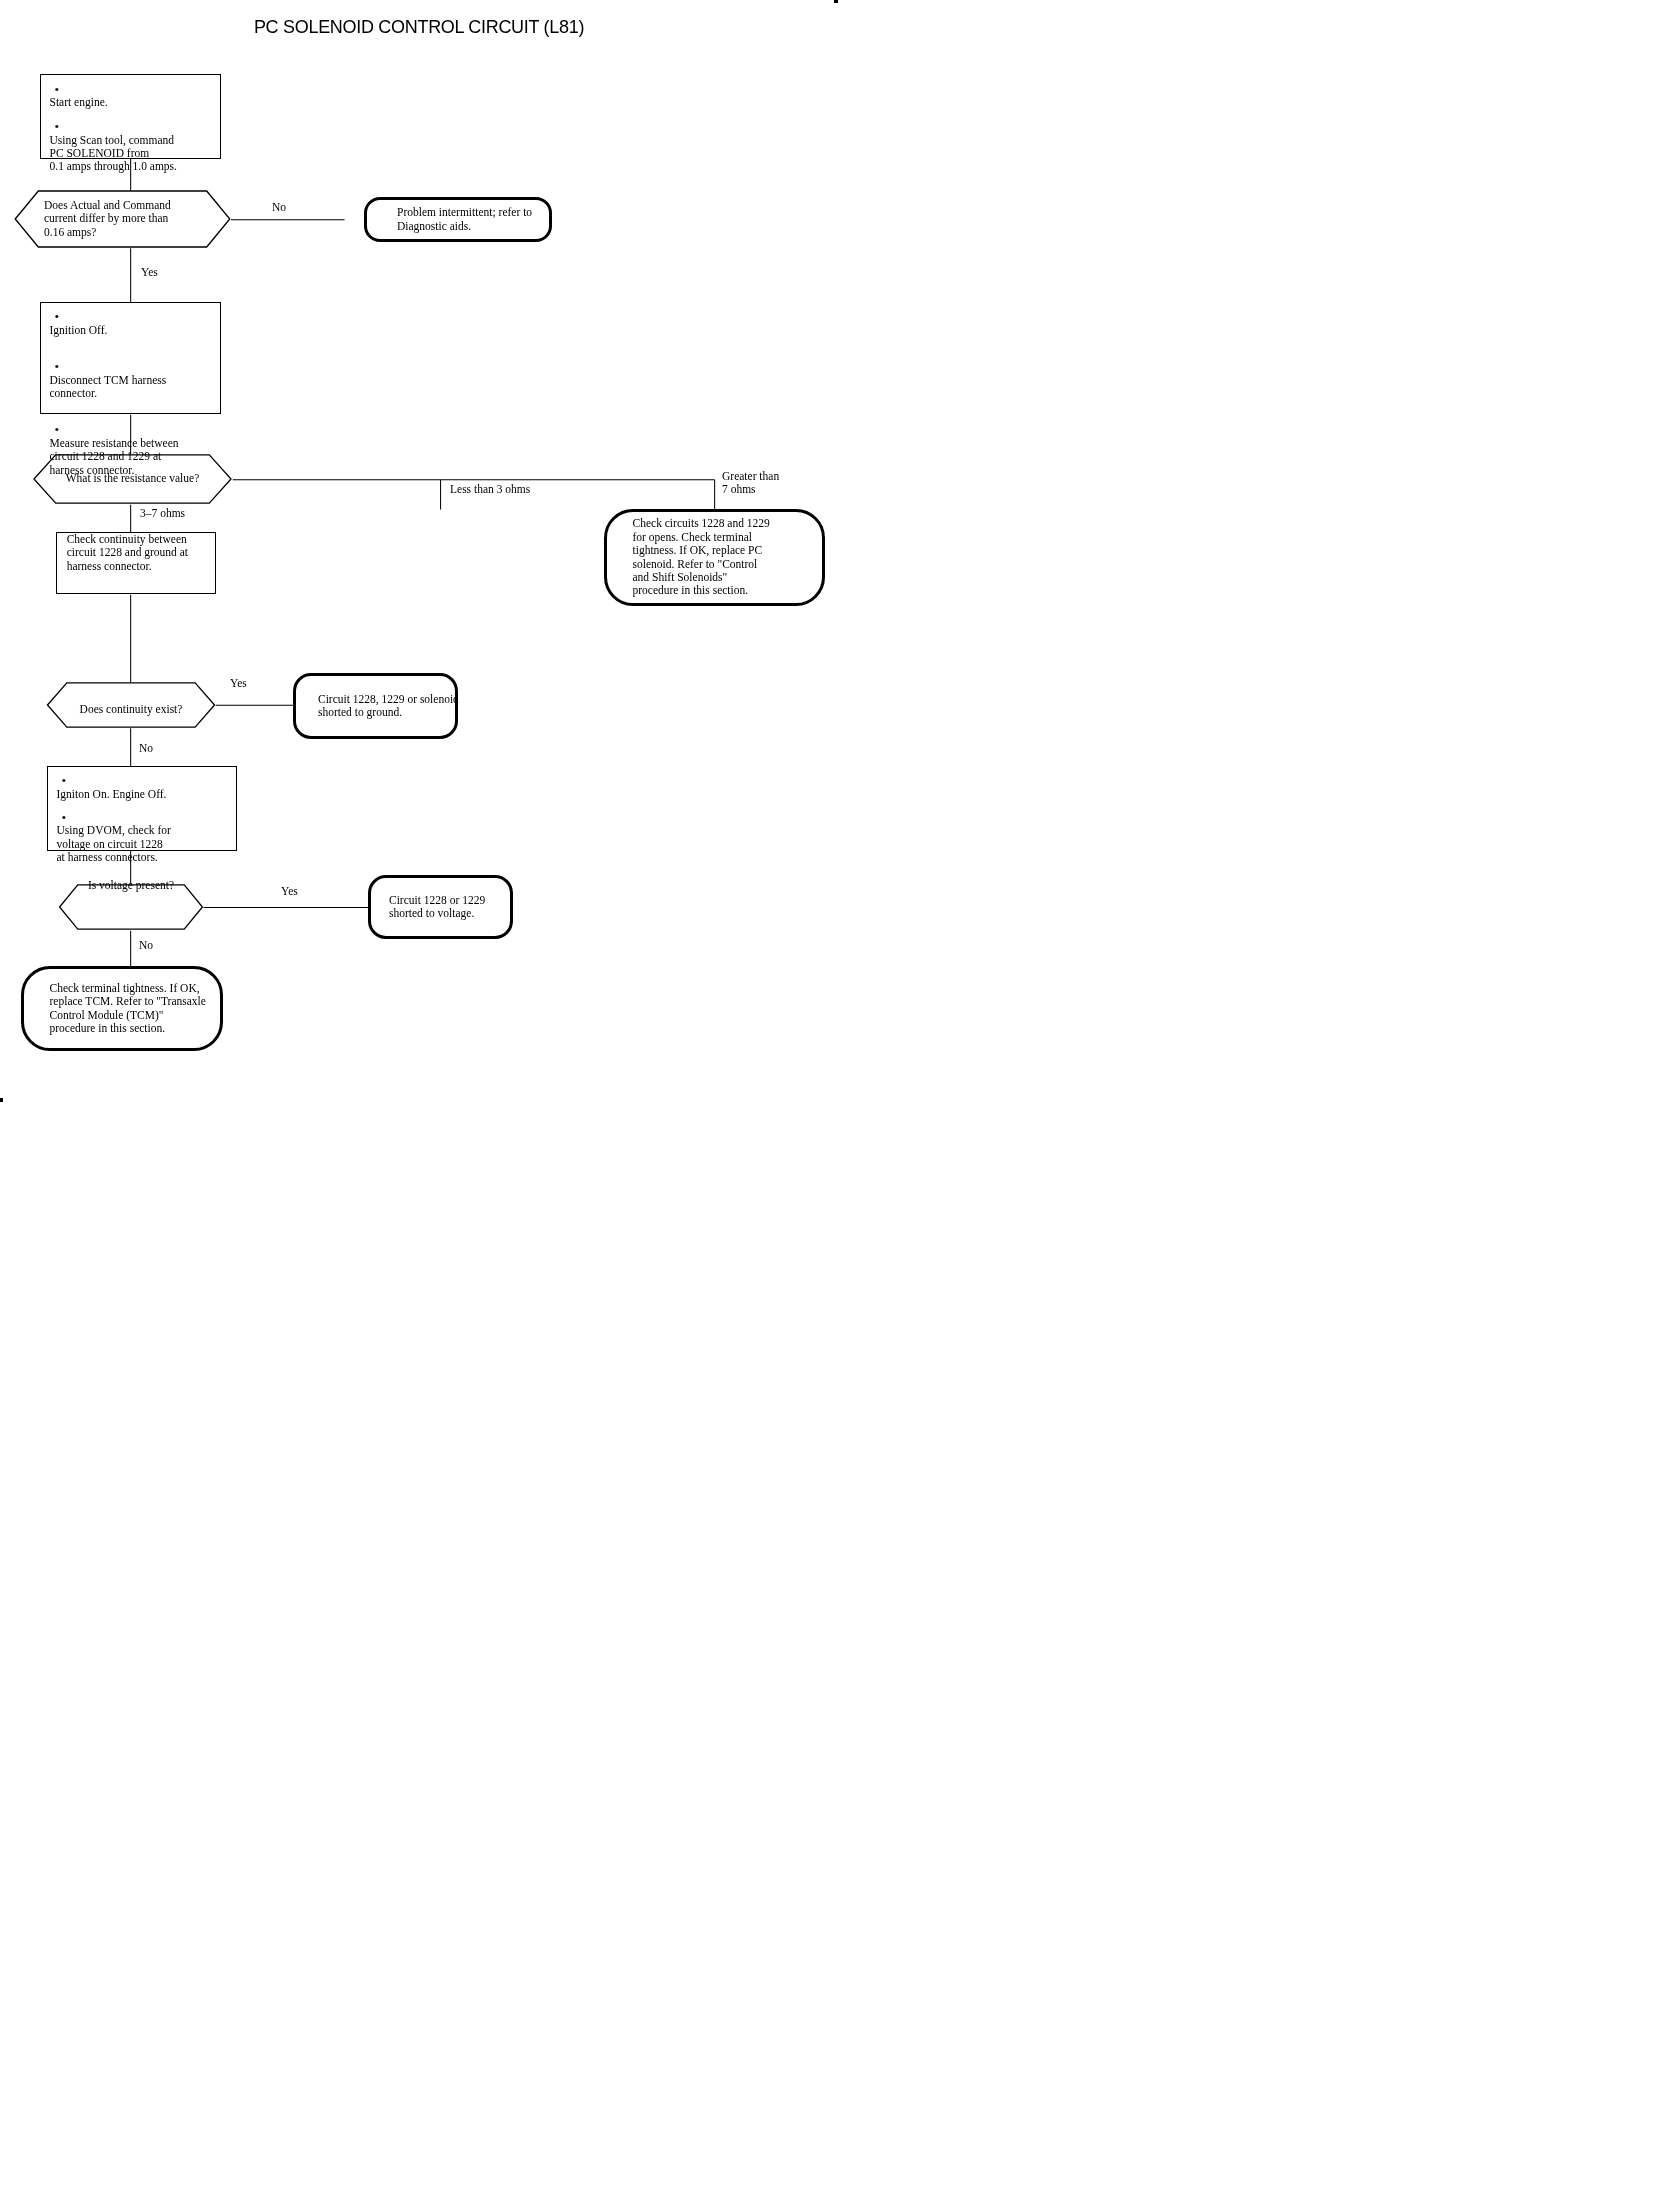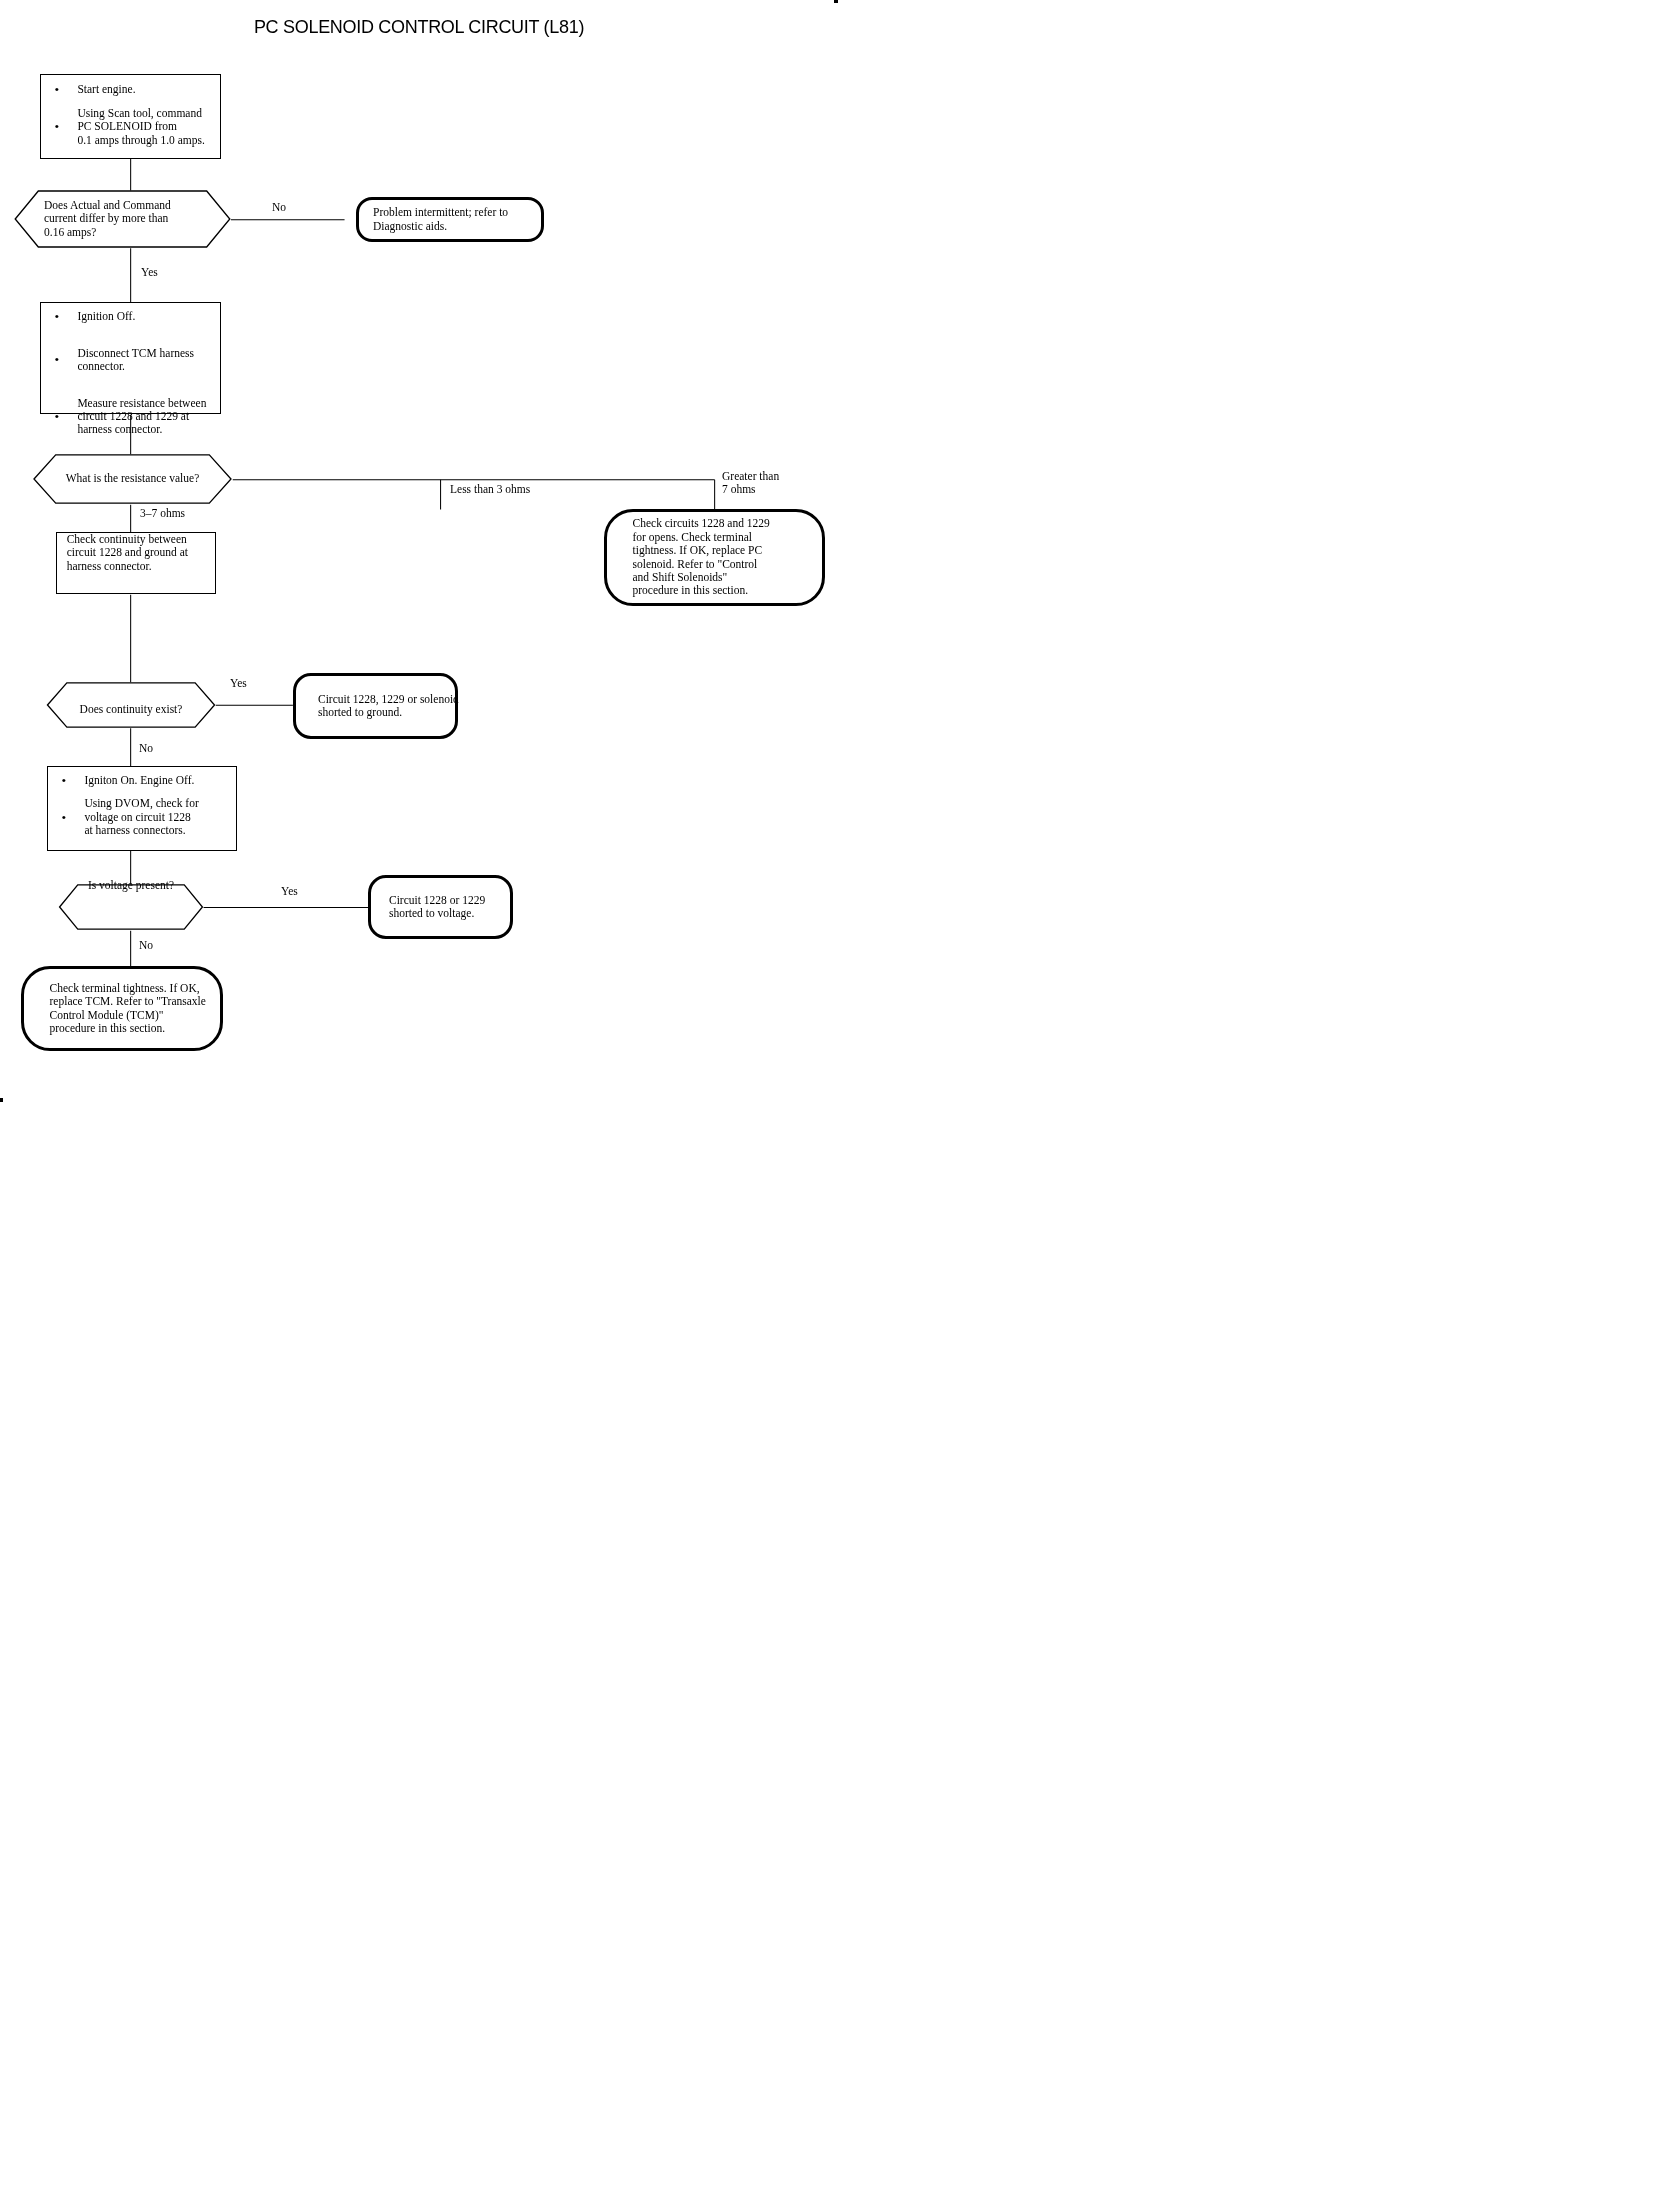--- a/index.html
+++ b/index.html
@@ -5,21 +5,21 @@
   html,body{margin:0;padding:0;background:#ffffff;}
   .page{position:relative;width:838px;height:1103px;background:#ffffff;color:#000;
         font-family:"Liberation Serif", serif;overflow:hidden;}
   .title{position:absolute;top:17px;left:50%;transform:translateX(-50%);
          font-family:"Liberation Sans", sans-serif;font-size:18px;font-weight:500;
          letter-spacing:-0.3px;white-space:nowrap;}
   svg.wires{position:absolute;left:0;top:0;z-index:0;}
   .node{position:absolute;box-sizing:border-box;z-index:2;background:#ffffff;}
   .process{border:1.8px solid #000;display:flex;flex-direction:column;gap:10.3px;
            padding:8px 4.9px 4.9px 8.5px;}
-  .bullet-item{display:flex;align-items:center;}
+  .bullet-item{display:flex;align-items:flex-start;flex-direction:column;}
   .bullet{flex:none;width:23px;text-align:left;padding-left:4.9px;font-size:13.4px;line-height:13.4px;}
   .bullet::before{content:"\2022";}
   .lines div{font-size:11.5px;line-height:13.4px;white-space:nowrap;}
   .plain{border:1.8px solid #000;display:flex;padding-left:9.7px;margin-left:6px;}
   .hexsvg{position:absolute;z-index:1;}
   .hextext{position:absolute;z-index:2;display:flex;flex-direction:column;
            justify-content:center;background:transparent;}
   .hextext.centered{align-items:center;}
   .terminal{border:3px solid #000;display:flex;flex-direction:column;justify-content:center;}
   .label{position:absolute;z-index:2;font-size:11.5px;line-height:13.4px;white-space:nowrap;}
@@ -77,21 +77,21 @@
   <div class="hextext" style="left:14px;top:190px;width:217px;height:58px;padding-left:30px;box-sizing:border-box">
     <div class="lines">
       <div>Does Actual and Command</div>
       <div>current differ by more than</div>
       <div>0.16 amps?</div>
     </div>
   </div>
 
   <div class="label" style="left:272px;top:201px">No</div>
 
-  <div class="node terminal" style="left:356px;top:197px;width:188px;height:45px;border-radius:16px;padding-left:14px">
+  <div class="node terminal" style="left:364px;top:197px;width:188px;height:45px;border-radius:16px;padding-left:30px">
     <div class="lines">
       <div>Problem intermittent; refer to</div>
       <div>Diagnostic aids.</div>
     </div>
   </div>
 
   <div class="label" style="left:141px;top:266px">Yes</div>
 
   <div class="node process" style="left:40px;top:302px;width:181px;height:112px;gap:23px;padding-top:7.3px">
     <div class="bullet-item">

